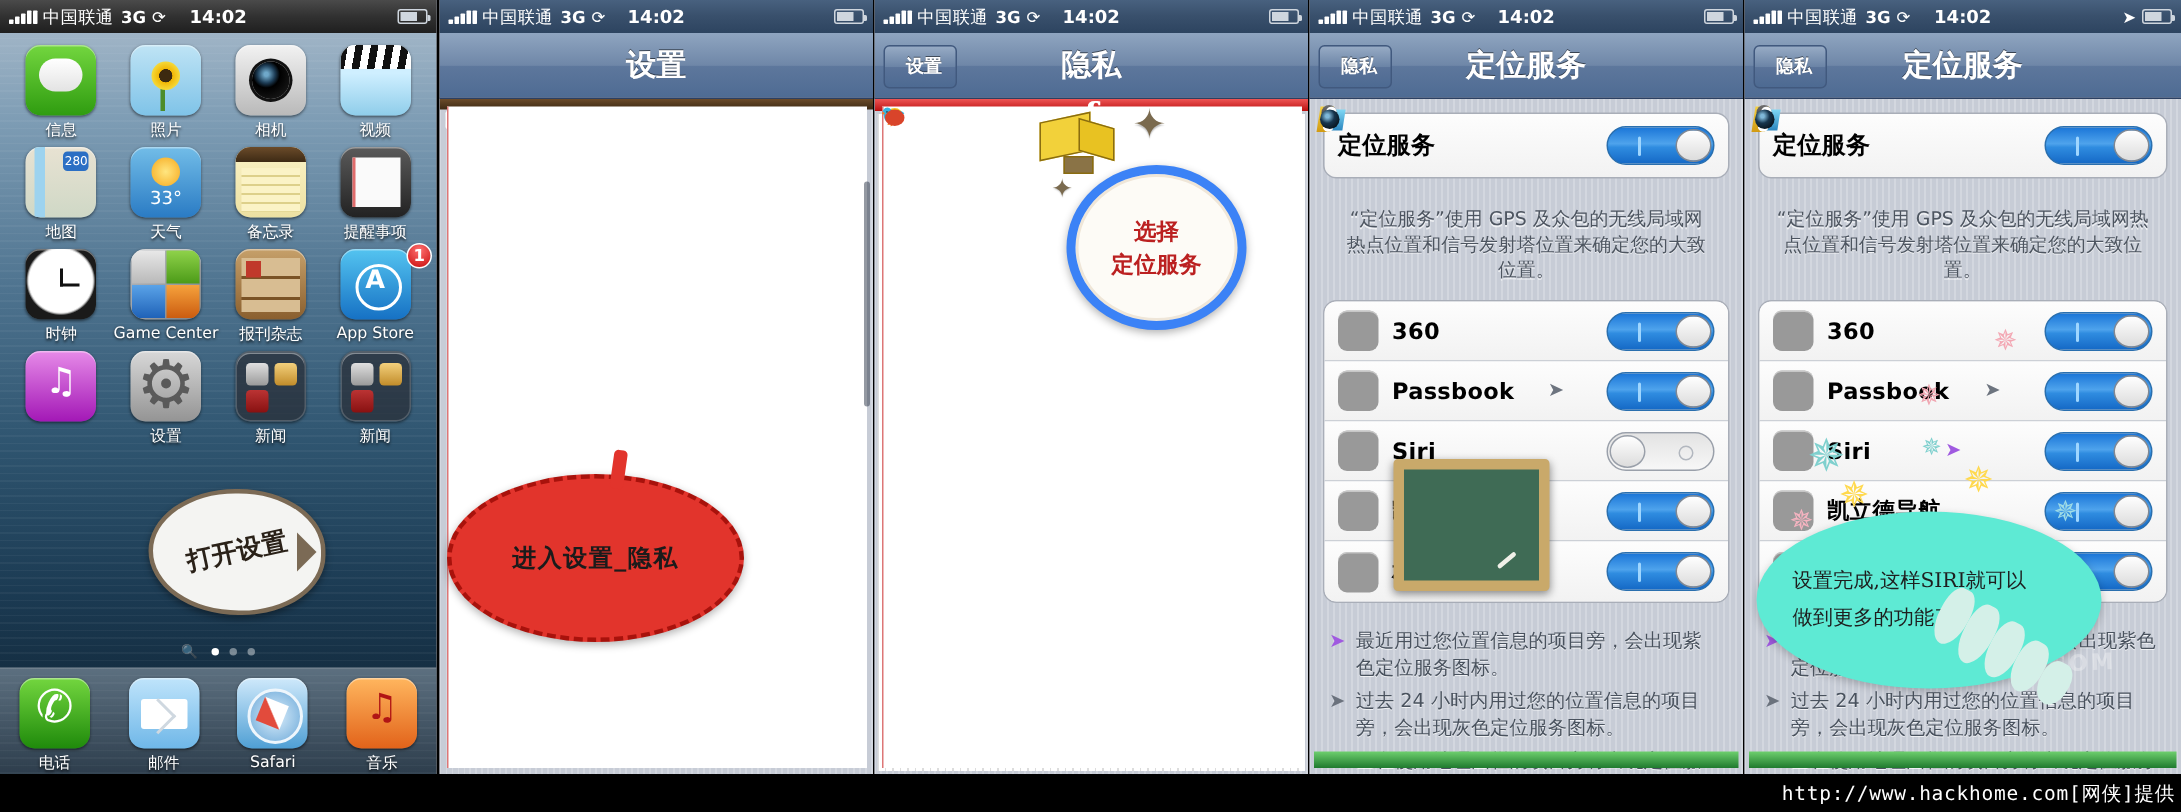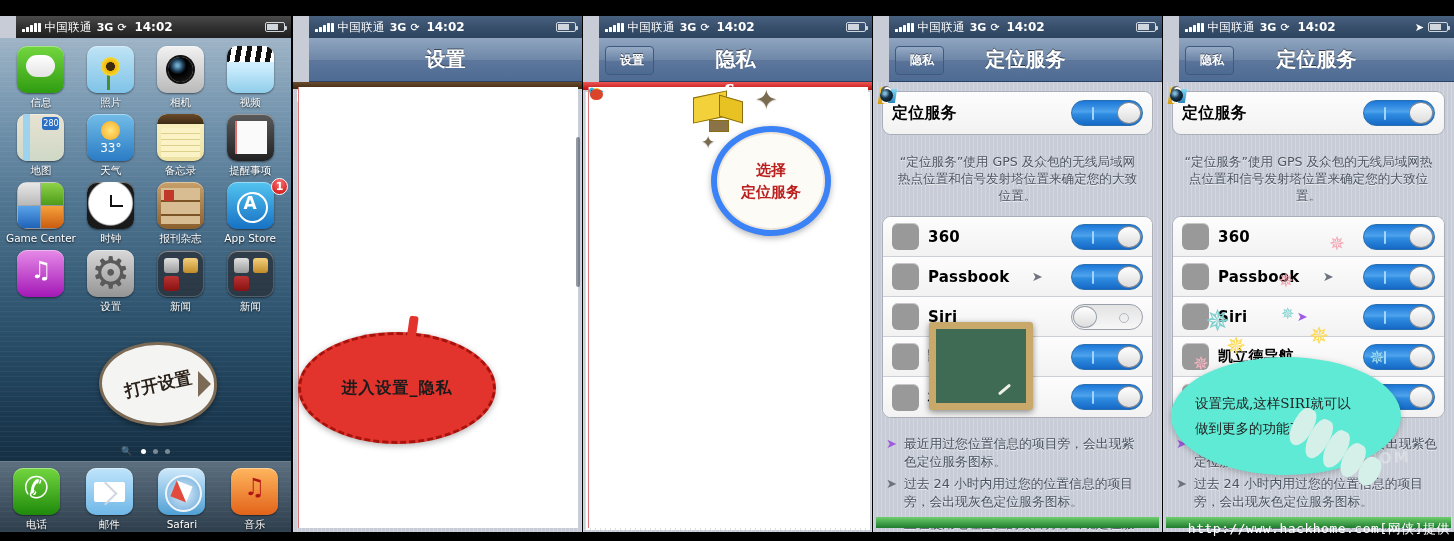--- a/index.html
+++ b/index.html
@@ -1,22 +1,22 @@
 <!DOCTYPE html>
 <html><head>
 <meta charset="utf-8">
 <style>
   * { box-sizing: border-box; margin:0; padding:0; }
   html,body { width:1454px; height:541px; background:#000; overflow:hidden;
     font-family:"DejaVu Sans","Liberation Sans",sans-serif; }
   .stage { position:relative; width:1454px; height:541px; background:#000; }
 
   
-  .panel { position:absolute; top:16px; height:516px; width:290px;
-           background:#c7ccd6; overflow:hidden;padding-left:16px; }
+  .panel { position:absolute; top:0; height:516px; width:290px;
+           background:#c7ccd6; overflow:hidden; }
   .panel.p1 { left:0;    width:291px; }
   .panel.p2 { left:293px;width:289px; }
   .panel.p3 { left:583px;width:289px; }
   .panel.p4 { left:873px;width:289px; }
   .panel.p5 { left:1163px;width:291px; }
 
   
   .statusbar { position:relative; height:22px; width:100%;
       background:linear-gradient(#48617f,#39506c 48%,#2d4460);
       color:#fff; font-size:11.5px; display:flex; align-items:center;
@@ -411,31 +411,31 @@
         <div class="app">
           <div class="tile t-not"></div>
           <div class="nm">备忘录</div>
         </div>
 
         <div class="app">
           <div class="tile t-rem"></div>
           <div class="nm">提醒事项</div>
         </div>
         <div class="app">
+          <div class="tile t-clk"></div>
+          <div class="nm">时钟</div>
+        </div>
+        <div class="app">
           <div class="tile t-gc">
               <i></i>
               <i></i>
               <i></i>
               <i></i>
             </div>
           <div class="nm">Game Center</div>
-        </div>
-        <div class="app">
-          <div class="tile t-clk"></div>
-          <div class="nm">时钟</div>
         </div>
         <div class="app">
           <div class="tile t-nws">
               <span class="rd"></span>
             </div>
           <div class="nm">报刊杂志</div>
         </div>
 
         <div class="app">
           <div class="tile t-app"></div>

